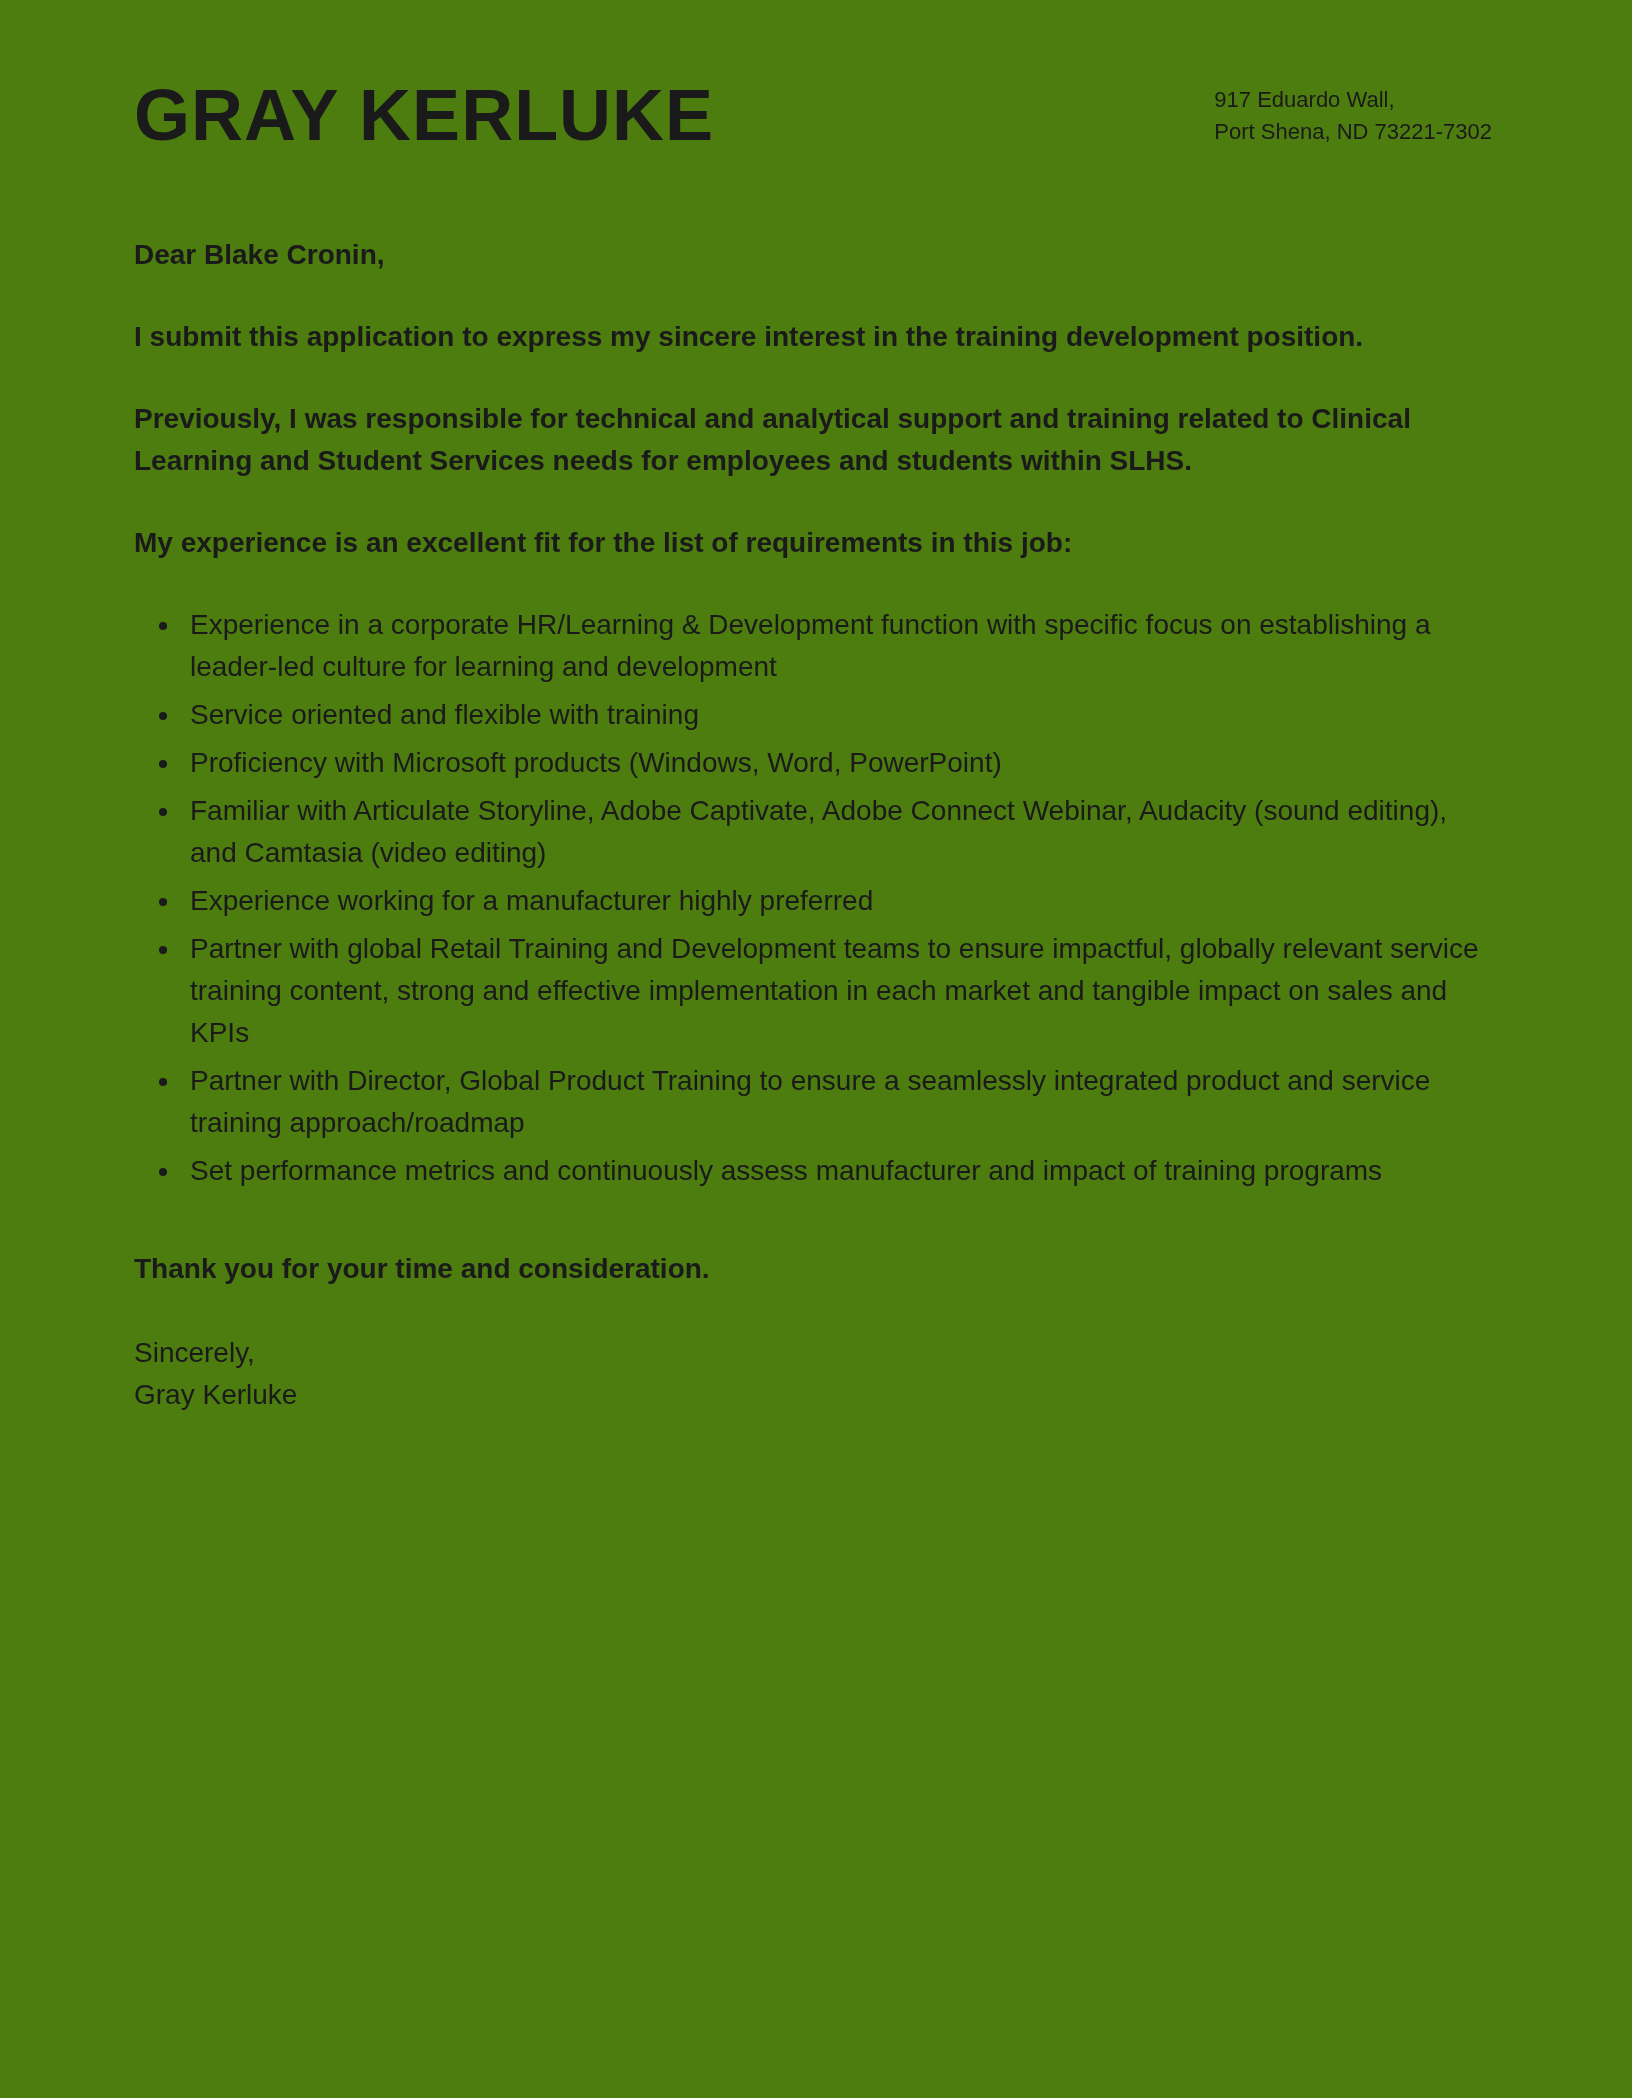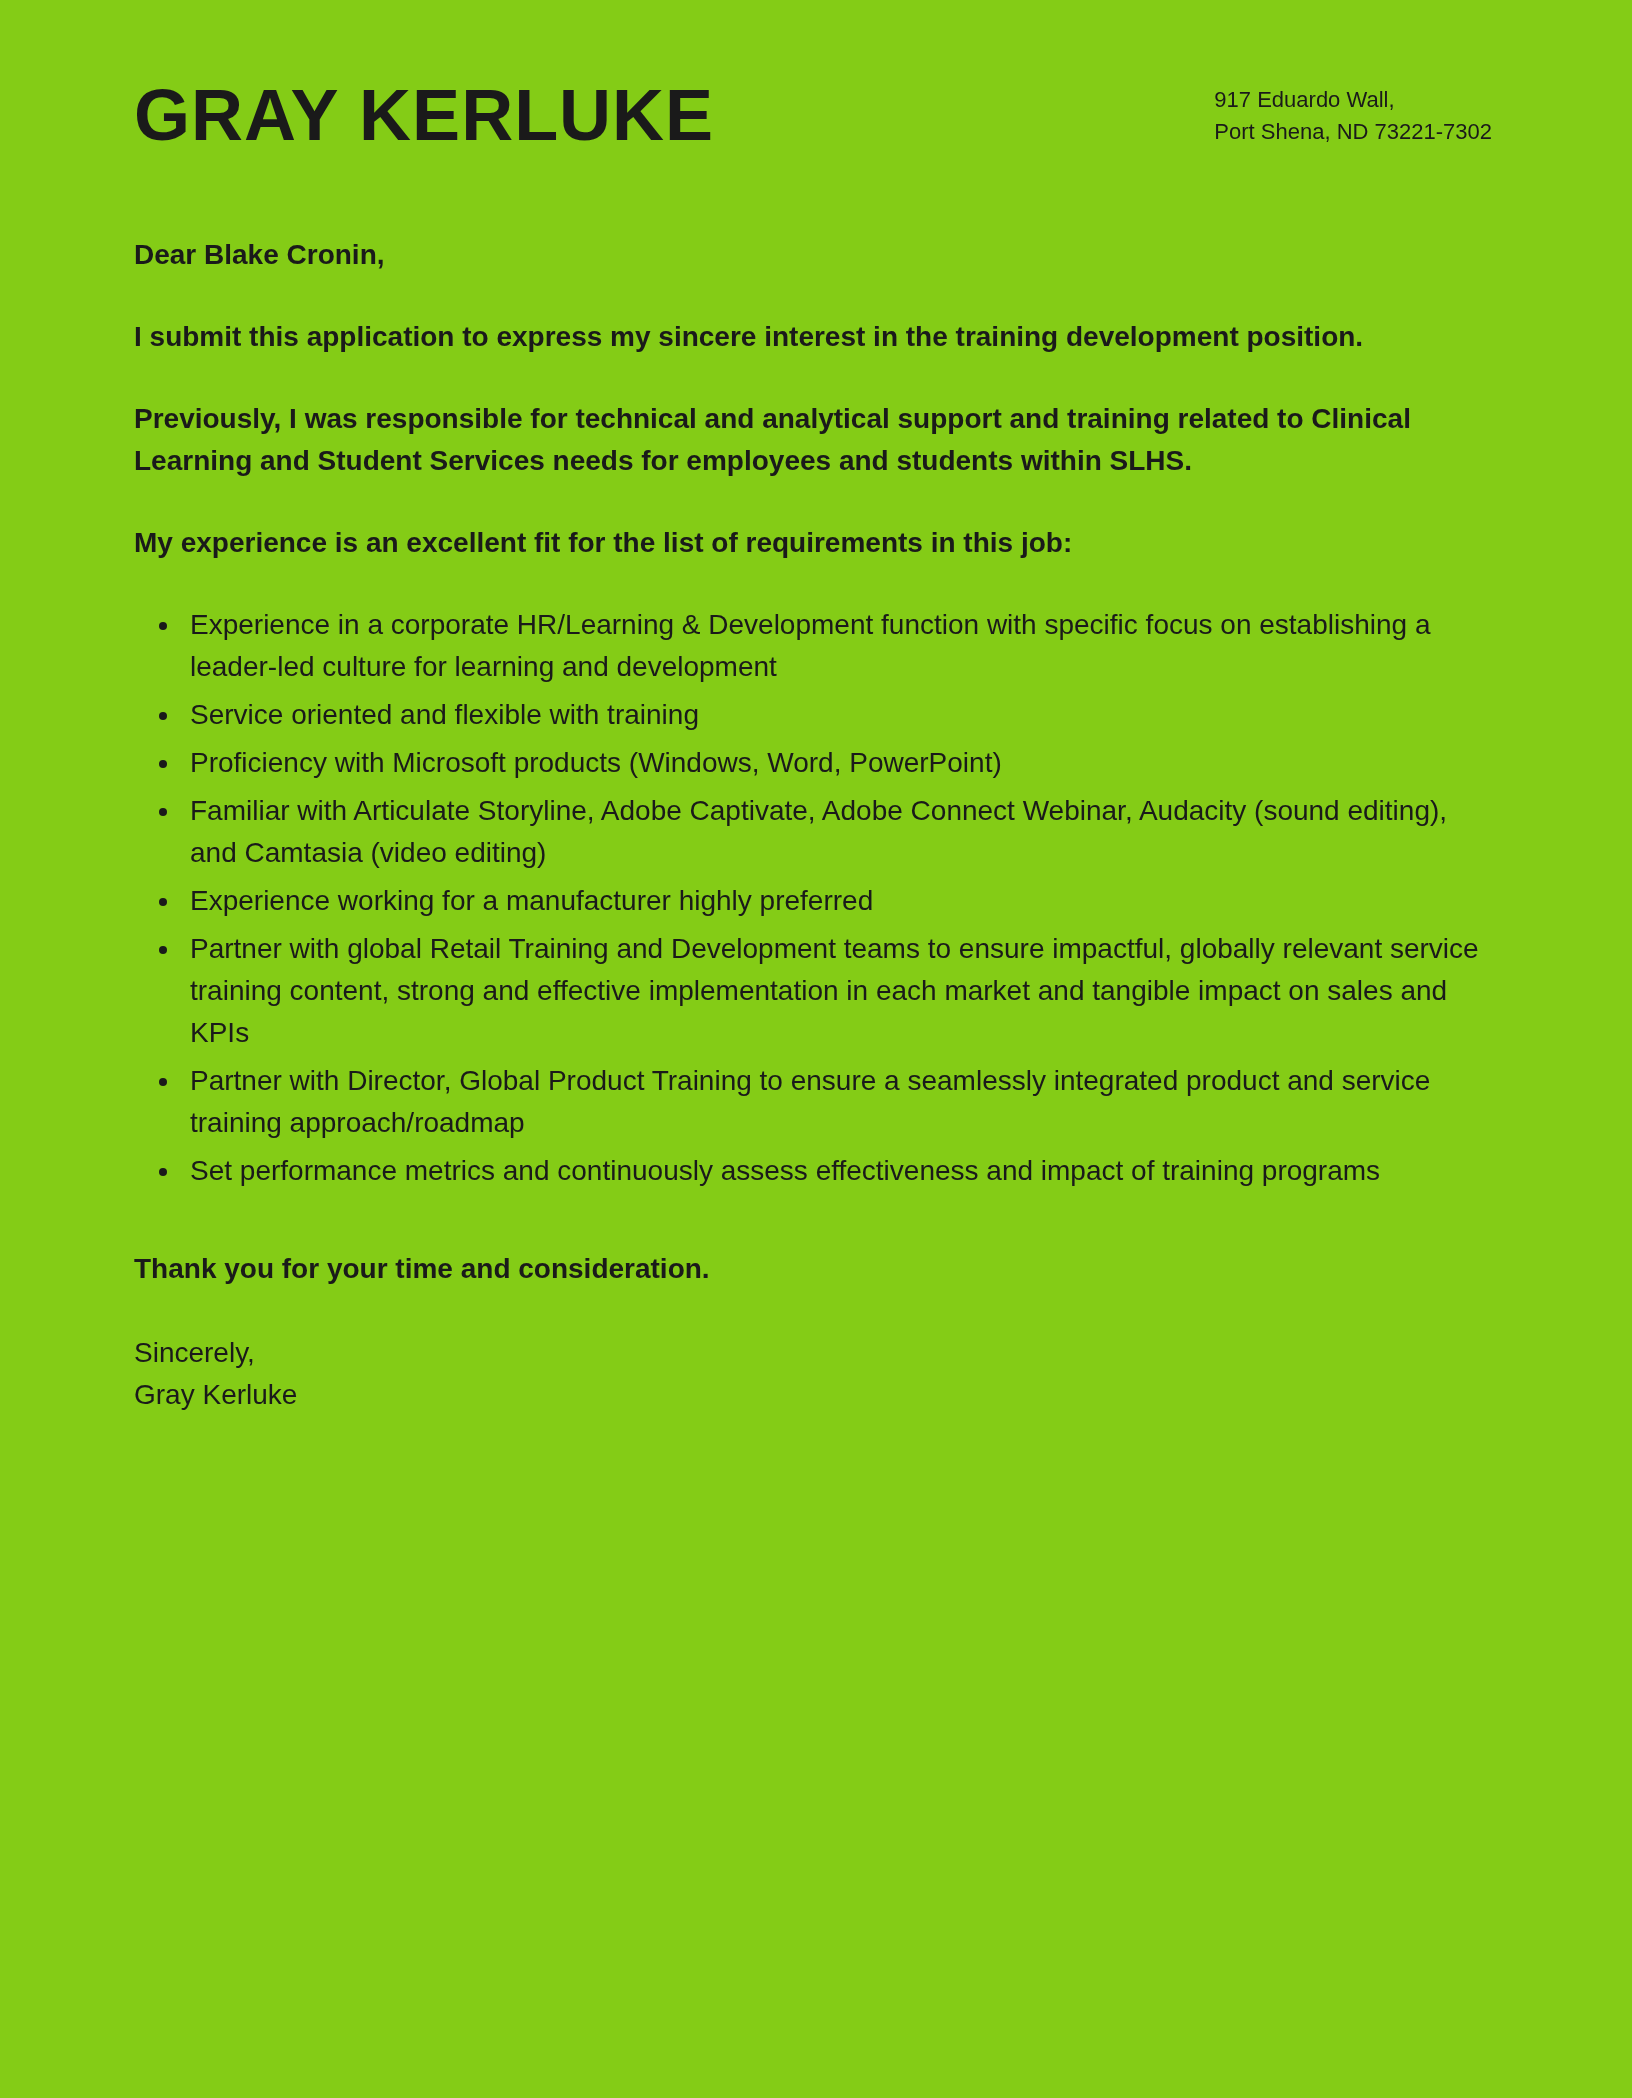--- a/index.html
+++ b/index.html
@@ -13,21 +13,21 @@
     font-family: "Liberation Sans", sans-serif;
     color: #1a1a1a;
     -webkit-font-smoothing: antialiased;
     box-sizing: border-box;
   }
   .page {
     box-sizing: border-box;
     width: 1632px;
     height: 2098px;
     padding: 78px 138px 60px 134px;
-    background: #84cc16;
+    background: #4d7c0f;
     overflow: hidden;
   }
   .letter-header {
     display: flex;
     align-items: flex-start;
     justify-content: space-between;
   }
   .sender-name {
     margin: 0;
     font-size: 72px;
@@ -100,21 +100,21 @@
     <p class="para">My experience is an excellent fit for the list of requirements in this job:</p>
 
     <ul class="req-list">
       <li>Experience in a corporate HR/Learning &amp; Development function with specific focus on establishing a leader-led culture for learning and development</li>
       <li>Service oriented and flexible with training</li>
       <li>Proficiency with Microsoft products (Windows, Word, PowerPoint)</li>
       <li>Familiar with Articulate Storyline, Adobe Captivate, Adobe Connect Webinar, Audacity (sound editing), and Camtasia (video editing)</li>
       <li>Experience working for a manufacturer highly preferred</li>
       <li>Partner with global Retail Training and Development teams to ensure impactful, globally relevant service training content, strong and effective implementation in each market and tangible impact on sales and KPIs</li>
       <li>Partner with Director, Global Product Training to ensure a seamlessly integrated product and service training approach/roadmap</li>
-      <li>Set performance metrics and continuously assess effectiveness and impact of training programs</li>
+      <li>Set performance metrics and continuously assess manufacturer and impact of training programs</li>
     </ul>
 
     <p class="thanks">Thank you for your time and consideration.</p>
 
     <p class="closing">Sincerely,</p>
 
     <p class="signature">Gray Kerluke</p>
 
   </div>
 

